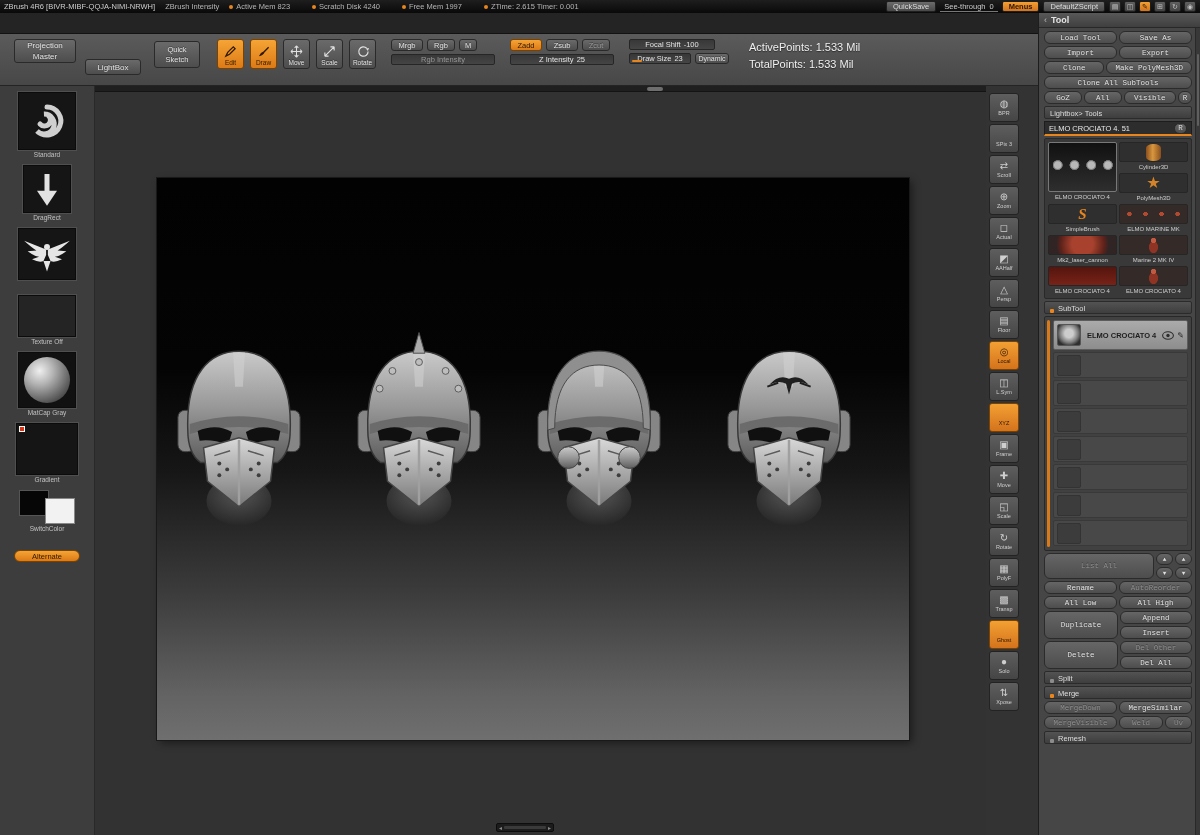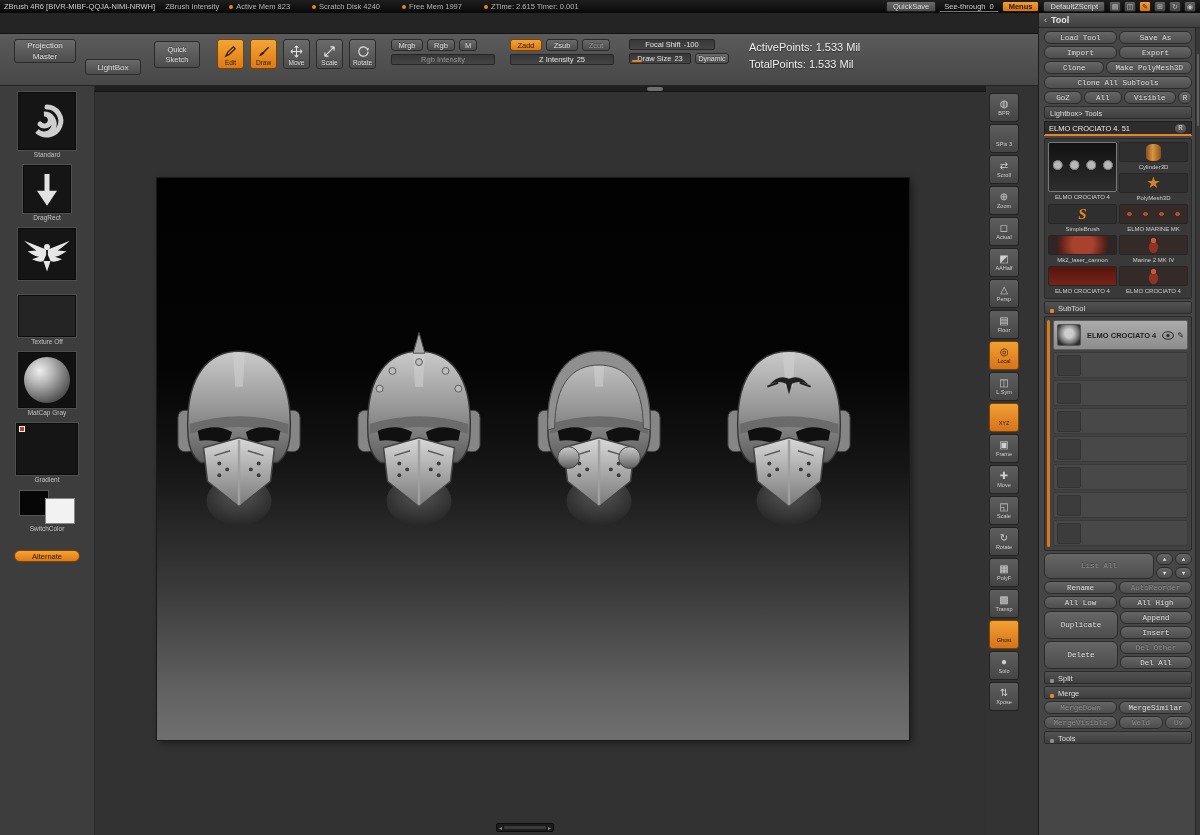--- a/index.html
+++ b/index.html
@@ -732,21 +732,21 @@
           <button class="pbtn">MergeSimilar</button>
         </div>
         <div class="prow">
           <button class="pbtn dim" style="flex:1.7">MergeVisible</button>
           <button class="pbtn dim">Weld</button>
           <button class="pbtn dim" style="flex:0.6">Uv</button>
         </div>
 
         <div class="phdr">
           <span class="bullet"></span>
-          <span>Tools</span>
+          <span>Remesh</span>
         </div>
       </div>
 
       <div class="panel-scroll">
         <div class="pthumb"></div>
       </div>
     </div>
   </div>
 </div>
 

